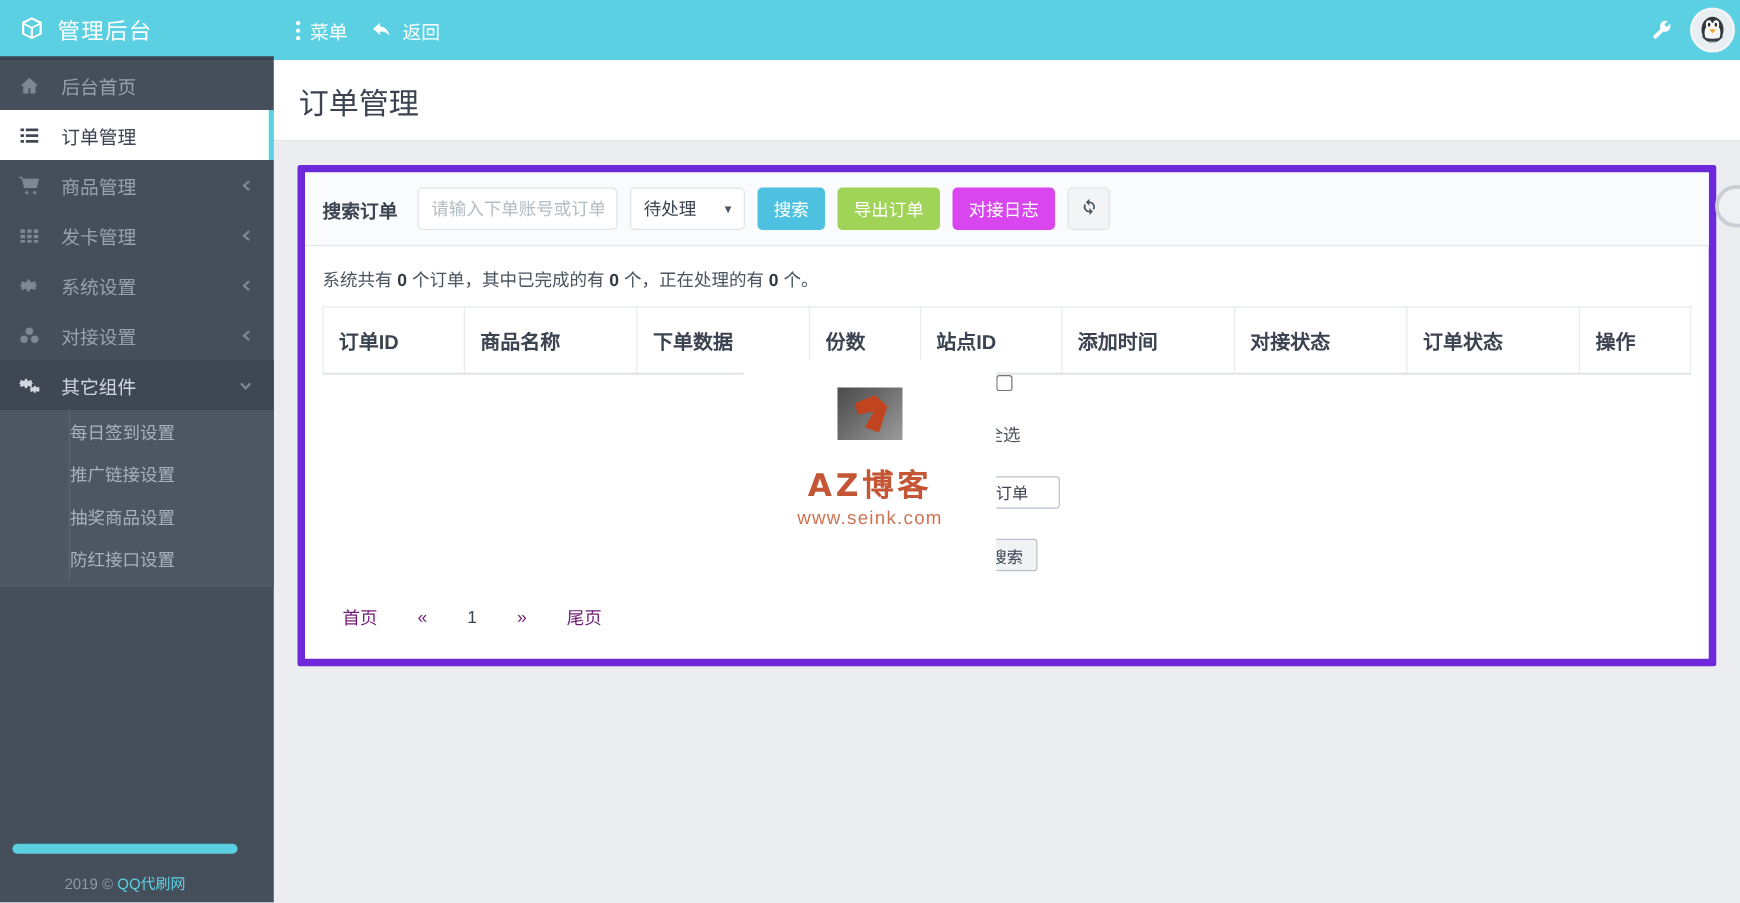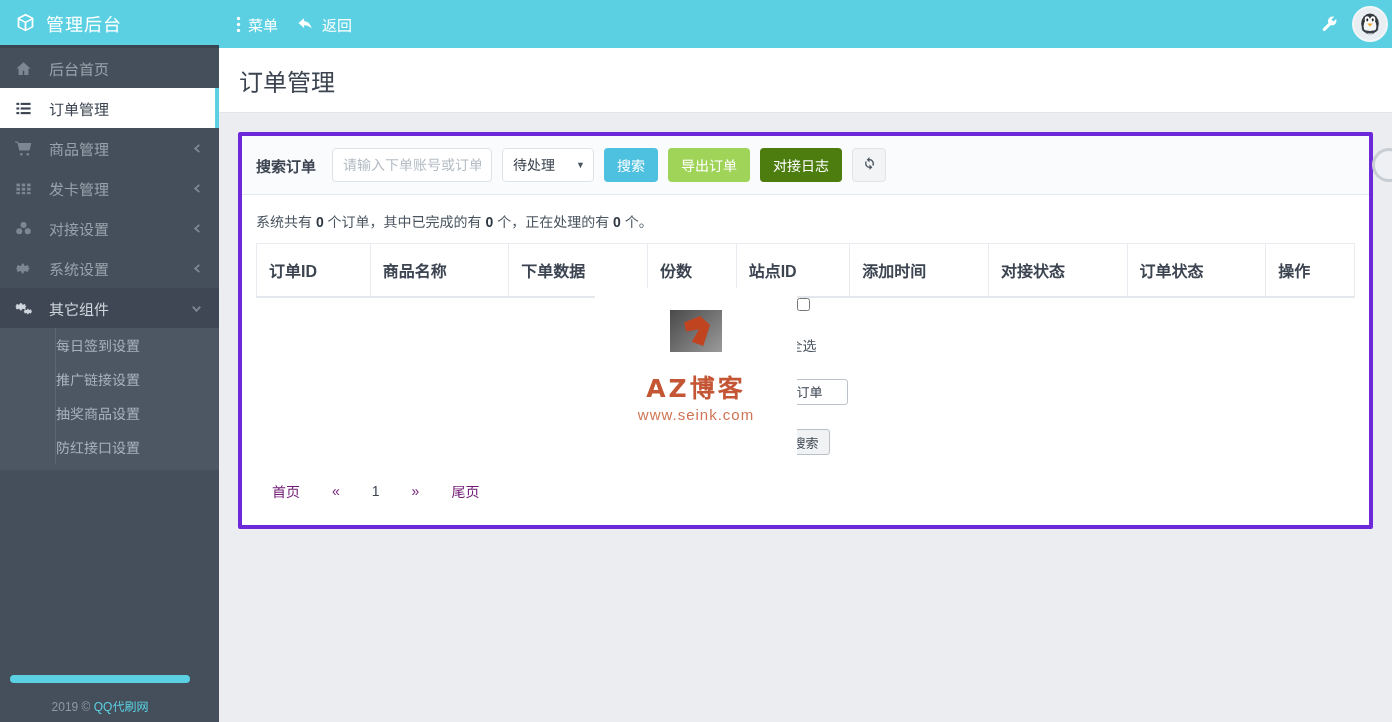--- a/index.html
+++ b/index.html
@@ -121,21 +121,21 @@
   .page-head {
     height: 65px; background: #ffffff;
     display: flex; align-items: center; padding-left: 20px;
     border-bottom: 1px solid #e2e6ea;
   }
   .page-title { font-size: 24px; color: #3b4450; font-weight: normal; margin: 0; }
 
   .panel {
     margin: 19px 19px 0 19px;
     background: #ffffff;
-    border: 4px solid #6d28d9;
+    border: 6px solid #6d28d9;
     border-radius: 2px;
   }
   .panel-head {
     background: #fafbfc;
     border-bottom: 1px solid #e4e7eb;
     padding: 12px 14px;
     display: flex; align-items: center; gap: 10px;
   }
   .panel-head-label {
     font-size: 15px; font-weight: bold; color: #3b4450;
@@ -164,21 +164,21 @@
     color: #4a5560; font-size: 9px;
   }
   .btn {
     height: 34px; padding: 0 13px;
     border: none; border-radius: 4px;
     font-size: 14px; color: #ffffff; cursor: pointer;
     font-family: "Liberation Sans", sans-serif;
   }
   .btn-search { background: #4FC1E0; }
   .btn-export { background: #9FD459; }
-  .btn-log    { background: #4d7c0f; }
+  .btn-log    { background: #d946ef; }
   .btn-refresh {
     height: 34px; width: 34px;
     background: #f3f4f6; border: 1px solid #dfe3e8;
     border-radius: 4px; color: #4a5560; cursor: pointer;
     display: inline-flex; align-items: center; justify-content: center;
   }
 
   .panel-body { padding: 16px 14px 18px 14px; }
   .summary { font-size: 14px; color: #4a5560; margin-bottom: 12px; }
   .summary b { color: #2f3842; }
@@ -380,40 +380,40 @@
           <svg width="11" height="11" viewBox="0 0 12 12" fill="none" stroke="currentColor" stroke-width="2" aria-hidden="true">
             <polyline points="8,2 3.5,6 8,10"></polyline>
           </svg>
         </span>
       </li>
 
 
       <li class="menu-item">
         <span class="mi-icon">
           <svg width="17" height="17" viewBox="0 0 24 24" fill="currentColor" aria-hidden="true">
+            <path d="M12 8.4a3.6 3.6 0 1 0 0 7.2 3.6 3.6 0 0 0 0-7.2zm9 3.6-2.1-1.3.5-2.4-2.3-1.3-1.8 1.6-2.3-.9L12 5l-1-.1-1 .1-.9 2.7-2.3.9-1.8-1.6L2.6 8.3l.5 2.4L1 12l2.1 1.3-.5 2.4 2.3 1.3 1.8-1.6 2.3.9.9 2.7h2l.9-2.7 2.3-.9 1.8 1.6 2.3-1.3-.5-2.4L21 12z"></path>
+          </svg>
+        </span>
+        <span class="mi-label">系统设置</span>
+        <span class="caret">
+          <svg width="11" height="11" viewBox="0 0 12 12" fill="none" stroke="currentColor" stroke-width="2" aria-hidden="true">
+            <polyline points="8,2 3.5,6 8,10"></polyline>
+          </svg>
+        </span>
+      </li>
+
+      <li class="menu-item">
+        <span class="mi-icon">
+          <svg width="17" height="17" viewBox="0 0 24 24" fill="currentColor" aria-hidden="true">
             <circle cx="12" cy="7" r="4.2"></circle>
               <circle cx="6" cy="16" r="4.2"></circle>
               <circle cx="18" cy="16" r="4.2"></circle>
           </svg>
         </span>
         <span class="mi-label">对接设置</span>
-        <span class="caret">
-          <svg width="11" height="11" viewBox="0 0 12 12" fill="none" stroke="currentColor" stroke-width="2" aria-hidden="true">
-            <polyline points="8,2 3.5,6 8,10"></polyline>
-          </svg>
-        </span>
-      </li>
-
-      <li class="menu-item">
-        <span class="mi-icon">
-          <svg width="17" height="17" viewBox="0 0 24 24" fill="currentColor" aria-hidden="true">
-            <path d="M12 8.4a3.6 3.6 0 1 0 0 7.2 3.6 3.6 0 0 0 0-7.2zm9 3.6-2.1-1.3.5-2.4-2.3-1.3-1.8 1.6-2.3-.9L12 5l-1-.1-1 .1-.9 2.7-2.3.9-1.8-1.6L2.6 8.3l.5 2.4L1 12l2.1 1.3-.5 2.4 2.3 1.3 1.8-1.6 2.3.9.9 2.7h2l.9-2.7 2.3-.9 1.8 1.6 2.3-1.3-.5-2.4L21 12z"></path>
-          </svg>
-        </span>
-        <span class="mi-label">系统设置</span>
         <span class="caret">
           <svg width="11" height="11" viewBox="0 0 12 12" fill="none" stroke="currentColor" stroke-width="2" aria-hidden="true">
             <polyline points="8,2 3.5,6 8,10"></polyline>
           </svg>
         </span>
       </li>
 
       <li class="menu-item open">
         <span class="mi-icon">
           <svg width="18" height="17" viewBox="0 0 26 24" fill="currentColor" aria-hidden="true">

